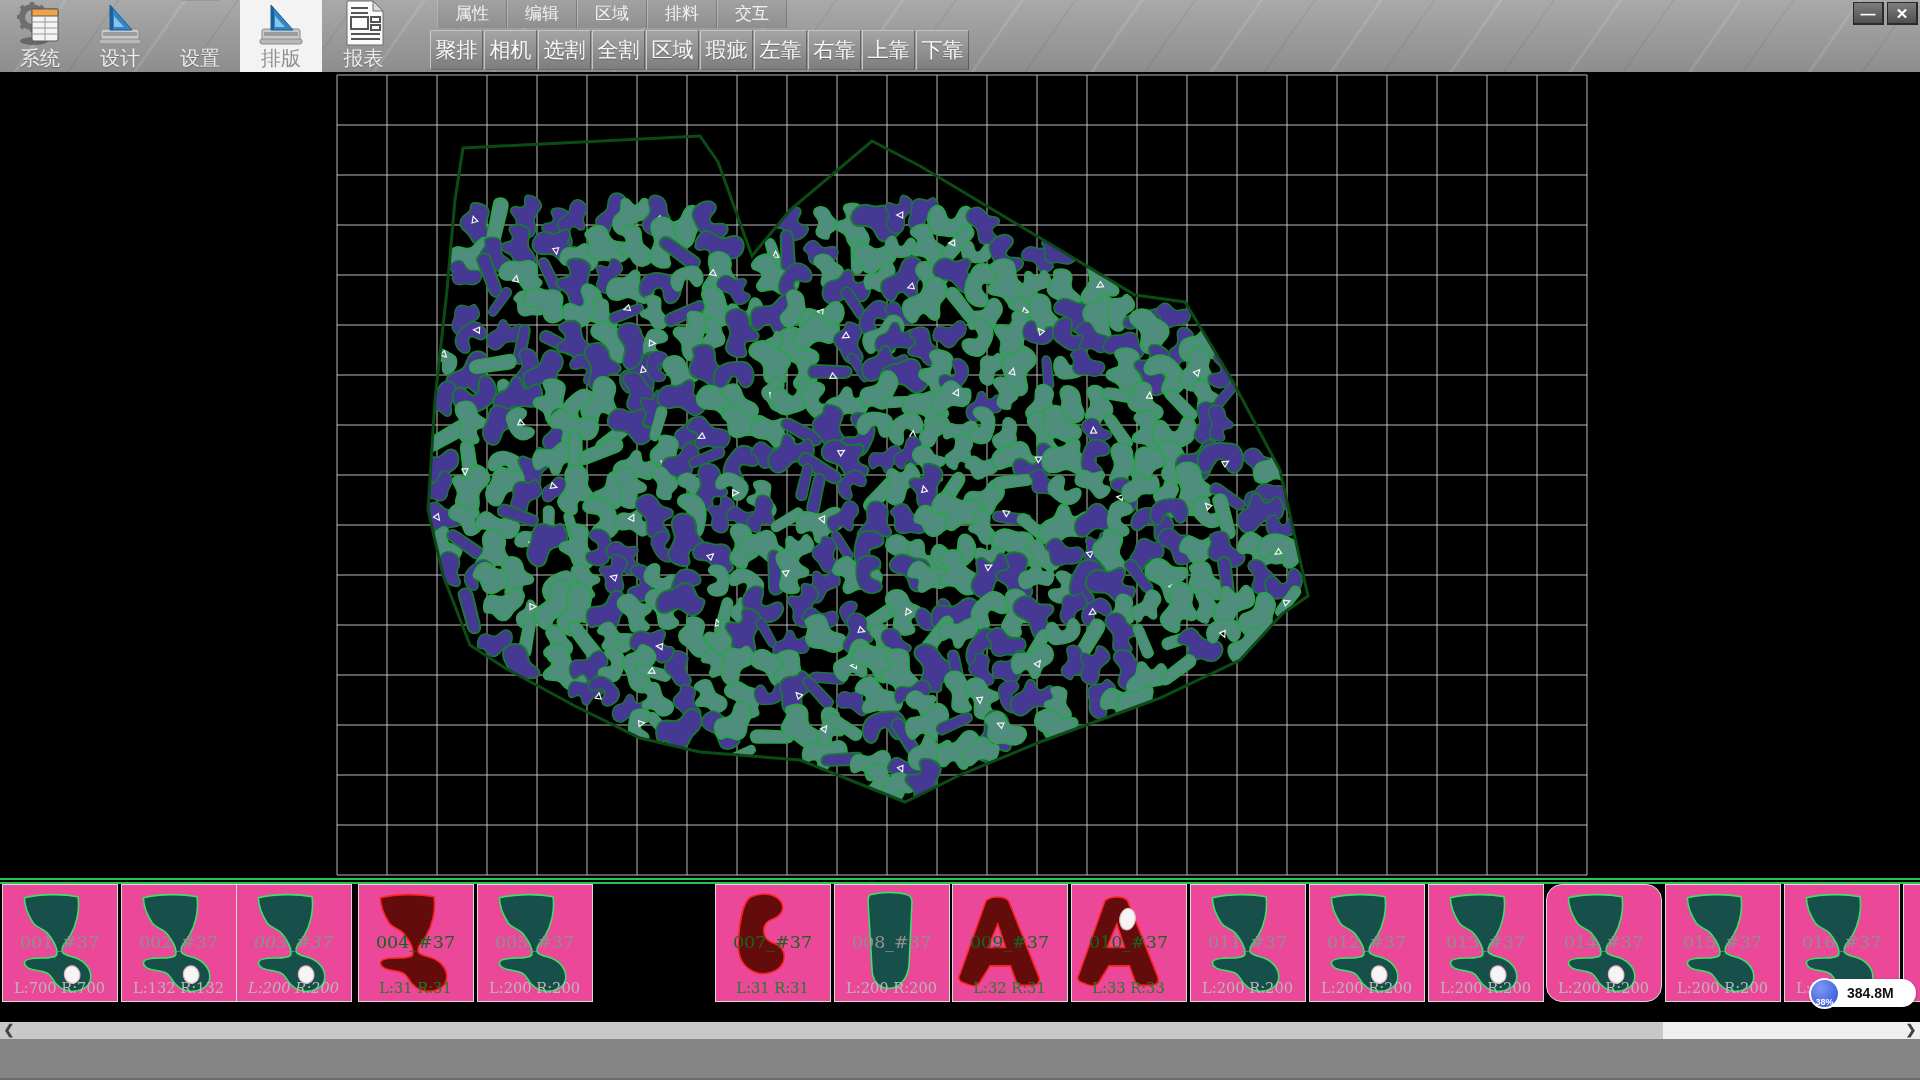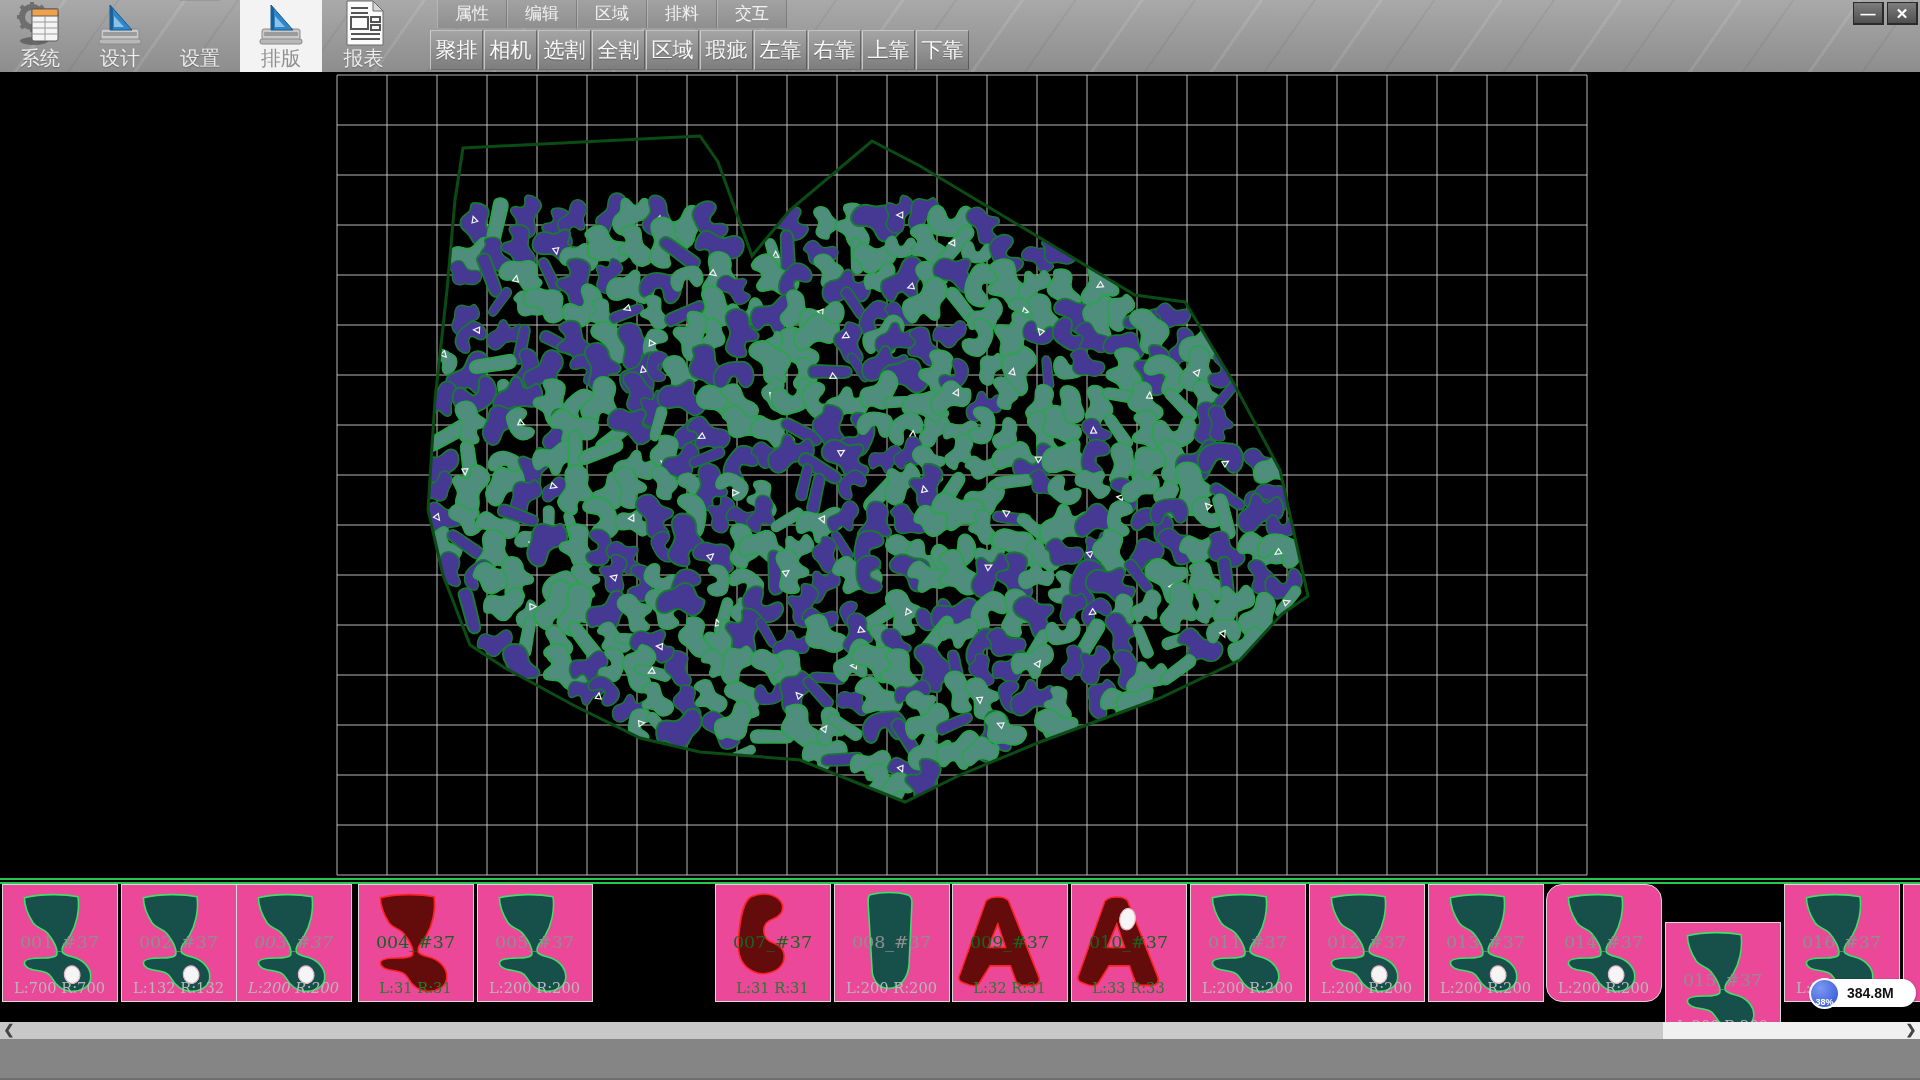--- a/index.html
+++ b/index.html
@@ -919,21 +919,21 @@
           </svg>
         </div>
         <div class="cell" style="left: 1546.4px; border-radius: 16px;">
           <svg width="113" height="115" viewBox="0 0 116 114">
             <path d="M22,11 C40,7 62,7 77,10 C79,25 75,40 69,50 C65,57 59,61 61,67 C63,70 69,71 75,73 C85,77 91,85 90,94 C89,103 79,108 69,107 C60,106 54,100 50,93 C47,88 43,87 37,86 C29,85 22,83 22,78 C22,74 31,73 41,73 C47,73 53,72 55,70 C57,64 53,57 47,49 C42,42 35,43 31,37 C26,29 22,20 22,11 Z" fill="#17504a" stroke="#3be267" stroke-width="1.6" fill-rule="evenodd"></path>
             <ellipse cx="71" cy="90" rx="8" ry="9" fill="#f5f5f5" stroke="#e9b8c4" stroke-width="1.2" transform="rotate(-14 71 90)"></ellipse>
             <text x="58" y="63" text-anchor="middle" fill="#8f8f8f" font-size="18" font-family="&quot;DejaVu Serif&quot;,&quot;Liberation Serif&quot;,serif">014_#37</text>
             <text x="58" y="109" text-anchor="middle" fill="#b8b8b8" font-size="15" font-family="&quot;DejaVu Serif&quot;,&quot;Liberation Serif&quot;,serif">L:200 R:200</text>
           </svg>
         </div>
-        <div class="cell" style="left: 1665.2px; margin-top: 38px;">
+        <div class="cell" style="left: 1665.2px;">
           <svg width="113" height="115" viewBox="0 0 116 114">
             <path d="M22,11 C40,7 62,7 77,10 C79,25 75,40 69,50 C65,57 59,61 61,67 C63,70 69,71 75,73 C85,77 91,85 90,94 C89,103 79,108 69,107 C60,106 54,100 50,93 C47,88 43,87 37,86 C29,85 22,83 22,78 C22,74 31,73 41,73 C47,73 53,72 55,70 C57,64 53,57 47,49 C42,42 35,43 31,37 C26,29 22,20 22,11 Z" fill="#17504a" stroke="#3be267" stroke-width="1.6" fill-rule="evenodd"></path>
             <text x="58" y="63" text-anchor="middle" fill="#8f8f8f" font-size="18" font-family="&quot;DejaVu Serif&quot;,&quot;Liberation Serif&quot;,serif">015_#37</text>
             <text x="58" y="109" text-anchor="middle" fill="#b8b8b8" font-size="15" font-family="&quot;DejaVu Serif&quot;,&quot;Liberation Serif&quot;,serif">L:200 R:200</text>
           </svg>
         </div>
         <div class="cell" style="left: 1784px;">
           <svg width="113" height="115" viewBox="0 0 116 114">
             <path d="M22,11 C40,7 62,7 77,10 C79,25 75,40 69,50 C65,57 59,61 61,67 C63,70 69,71 75,73 C85,77 91,85 90,94 C89,103 79,108 69,107 C60,106 54,100 50,93 C47,88 43,87 37,86 C29,85 22,83 22,78 C22,74 31,73 41,73 C47,73 53,72 55,70 C57,64 53,57 47,49 C42,42 35,43 31,37 C26,29 22,20 22,11 Z" fill="#17504a" stroke="#3be267" stroke-width="1.6" fill-rule="evenodd"></path>
             <text x="58" y="63" text-anchor="middle" fill="#8f8f8f" font-size="18" font-family="&quot;DejaVu Serif&quot;,&quot;Liberation Serif&quot;,serif">016_#37</text>

